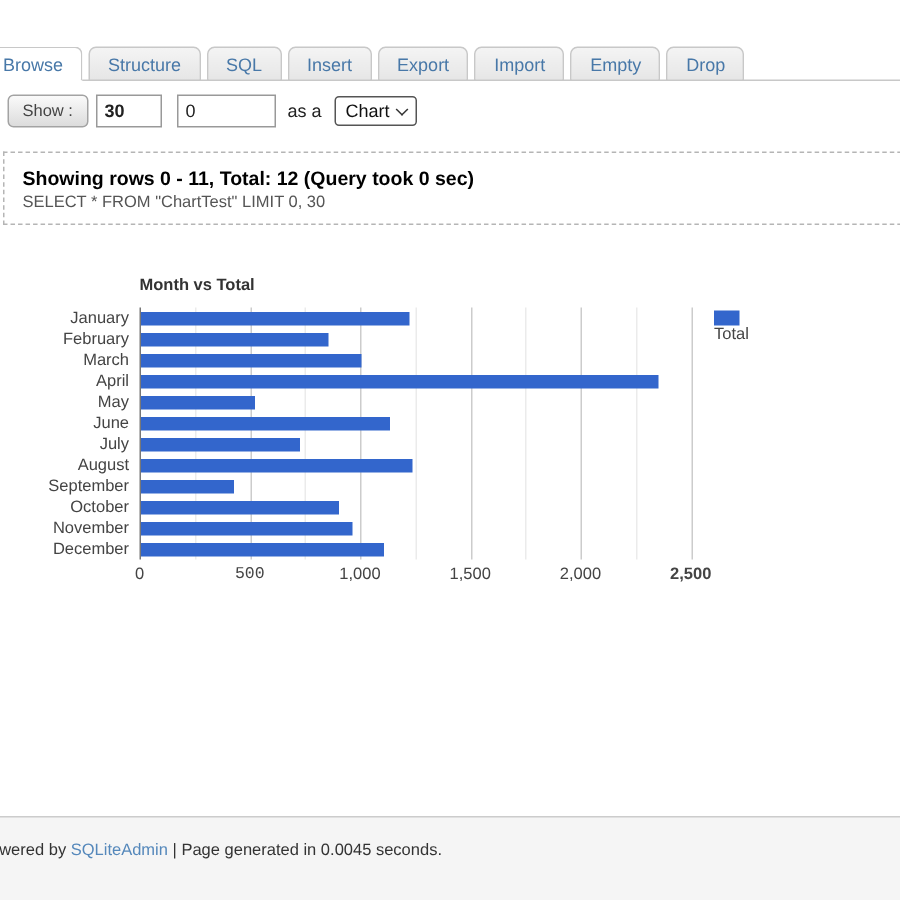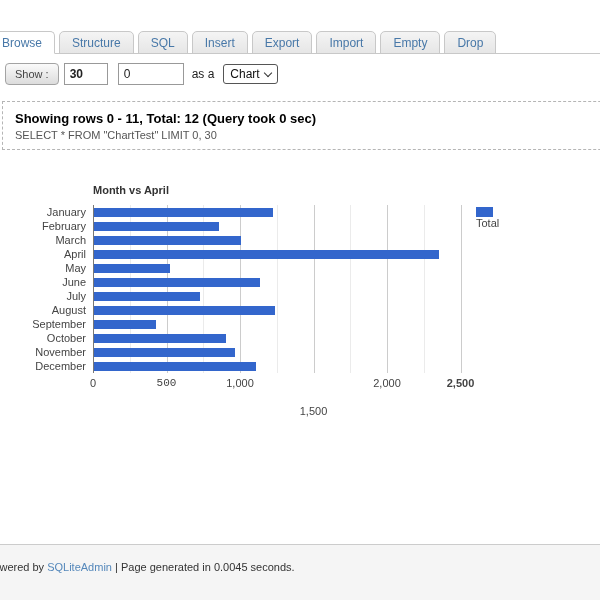--- a/index.html
+++ b/index.html
@@ -110,21 +110,21 @@
       <span class="chevron"></span>
     </span>
   </div>
 
   <div class="querybox">
     <div class="query-summary">Showing rows 0 - 11, Total: 12 (Query took 0 sec)</div>
     <div class="query-sql">SELECT * FROM "ChartTest" LIMIT 0, 30</div>
   </div>
 
   <div class="chart">
-    <div class="chart-title">Month vs April</div>
+    <div class="chart-title">Month vs Total</div>
     <div class="ylabels" id="ylabels">
         <div class="ylabel" style="top: 0px;">January</div>
         <div class="ylabel" style="top: 14px;">February</div>
         <div class="ylabel" style="top: 28px;">March</div>
         <div class="ylabel" style="top: 42px;">April</div>
         <div class="ylabel" style="top: 56px;">May</div>
         <div class="ylabel" style="top: 70px;">June</div>
         <div class="ylabel" style="top: 84px;">July</div>
         <div class="ylabel" style="top: 98px;">August</div>
         <div class="ylabel" style="top: 112px;">September</div>
@@ -154,21 +154,21 @@
         <div class="bar" style="top: 100.5px; left: 1px; width: 180.81px; background: rgb(51, 102, 204);"></div>
         <div class="bar" style="top: 114.5px; left: 1px; width: 61.74px; background: rgb(51, 102, 204);"></div>
         <div class="bar" style="top: 128.5px; left: 1px; width: 132.3px; background: rgb(51, 102, 204);"></div>
         <div class="bar" style="top: 142.5px; left: 1px; width: 141.12px; background: rgb(51, 102, 204);"></div>
         <div class="bar" style="top: 156.5px; left: 1px; width: 161.7px; background: rgb(51, 102, 204);"></div>
       </div>
     <div class="xlabels" id="xlabels">
         <div class="xlabel" style="left: 0px;">0</div>
         <div class="xlabel" style="left: 73.5px; font-family: Liberation Mono, monospace;">500</div>
         <div class="xlabel" style="left: 147px;">1,000</div>
-        <div class="xlabel" style="left: 220.5px; margin-top: 28px;">1,500</div>
+        <div class="xlabel" style="left: 220.5px;">1,500</div>
         <div class="xlabel" style="left: 294px;">2,000</div>
         <div class="xlabel" style="left: 367.5px; font-weight: bold;">2,500</div>
       </div>
     <div class="legend">
       <span class="legend-swatch" id="legendSwatch" style="background: rgb(51, 102, 204);"></span>
       <span class="legend-label">Total</span>
     </div>
   </div>
 
   <div class="footer">

